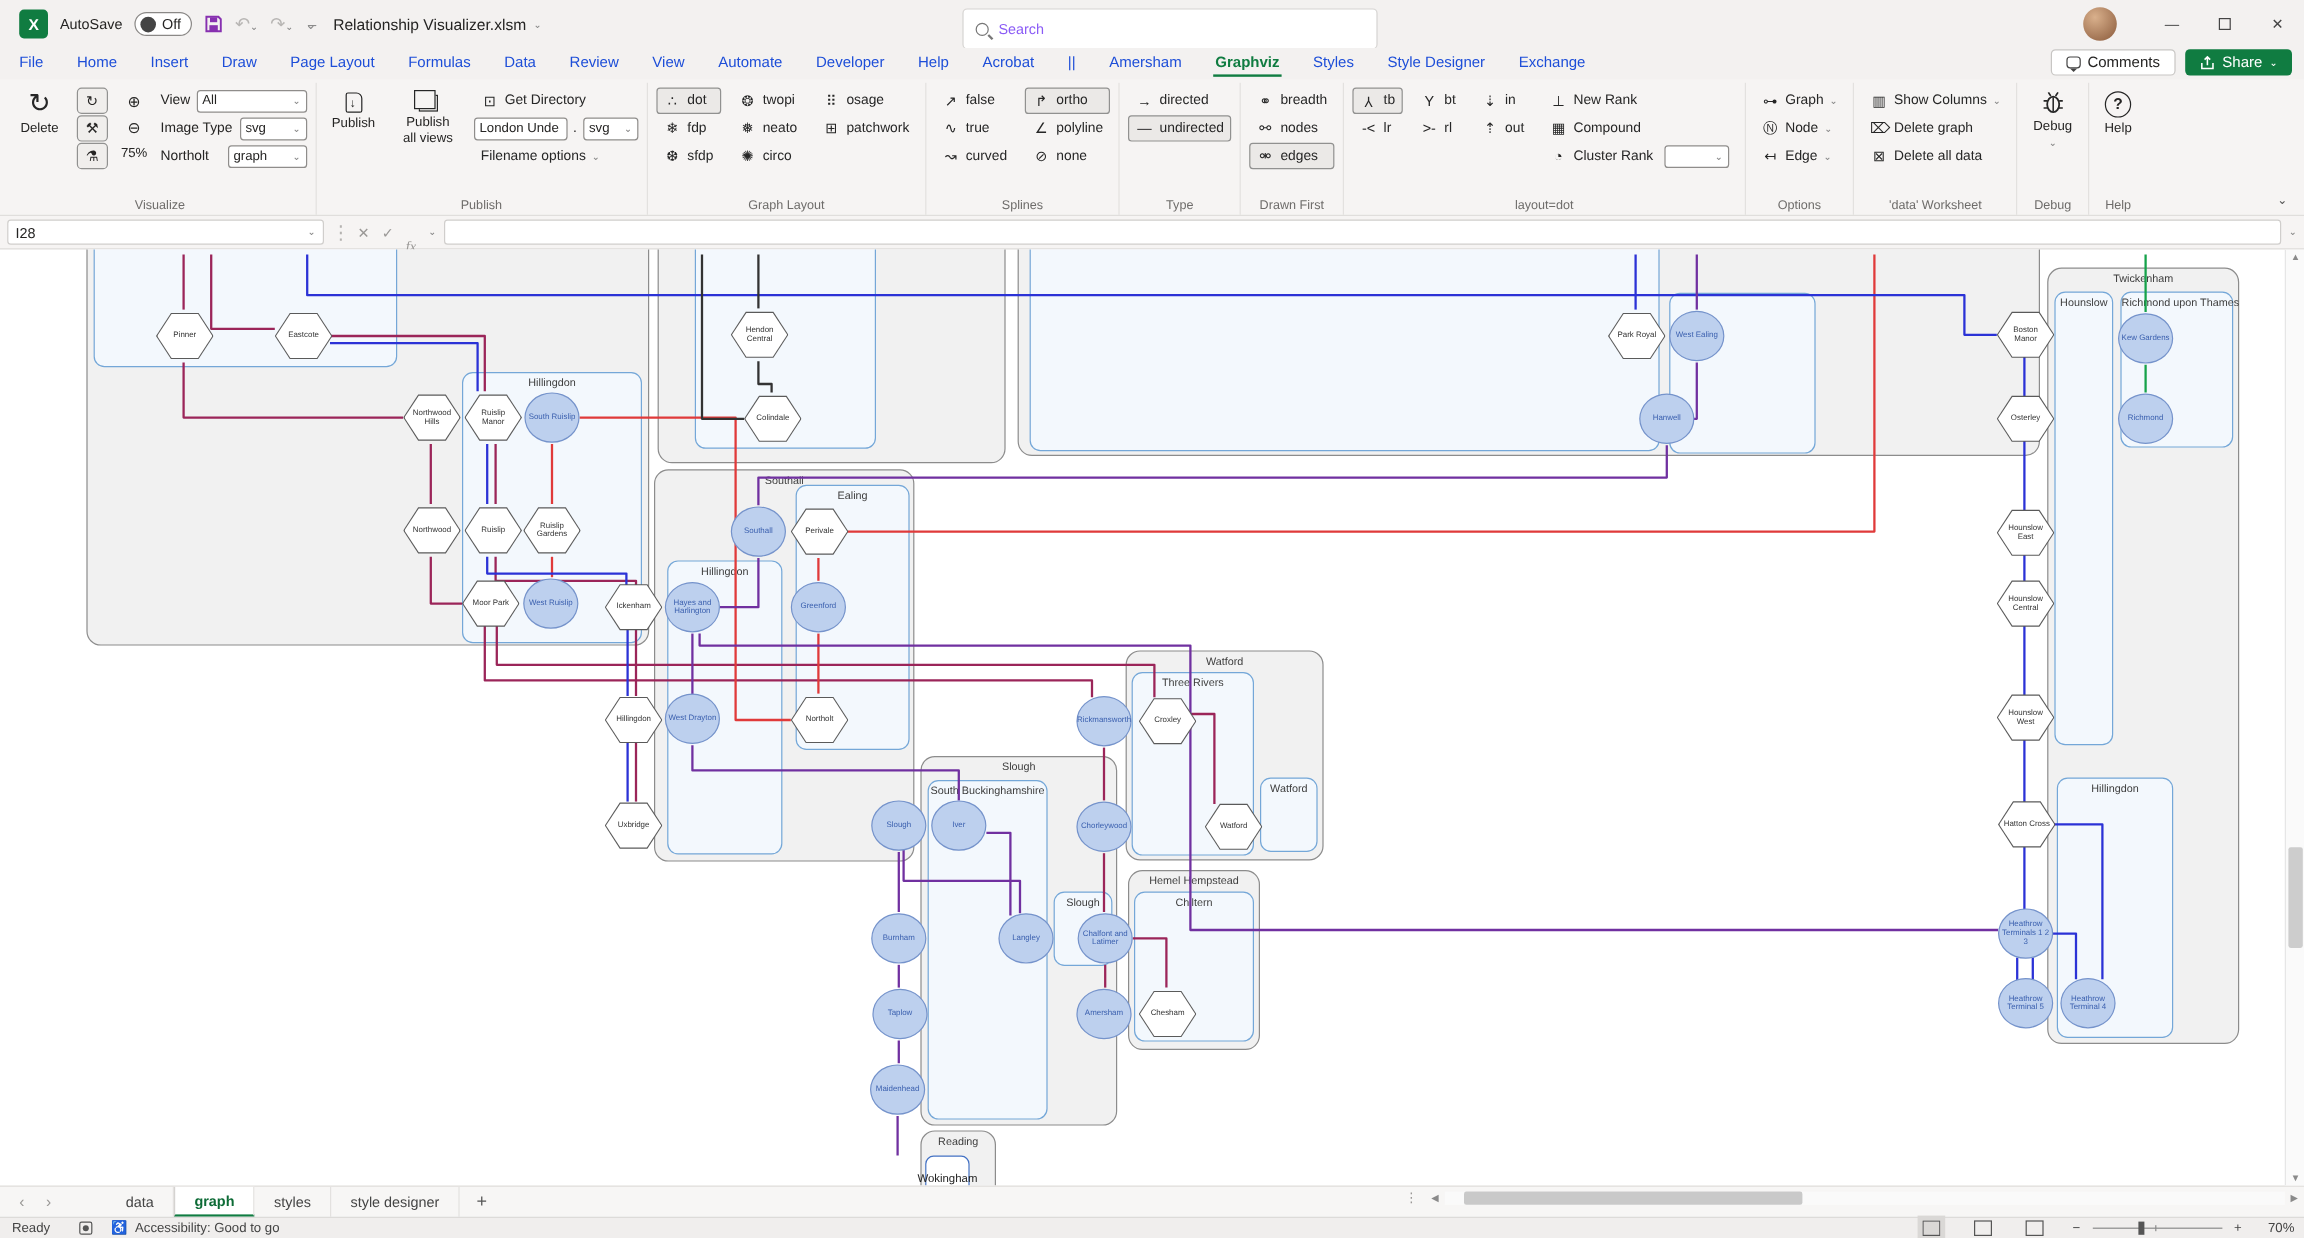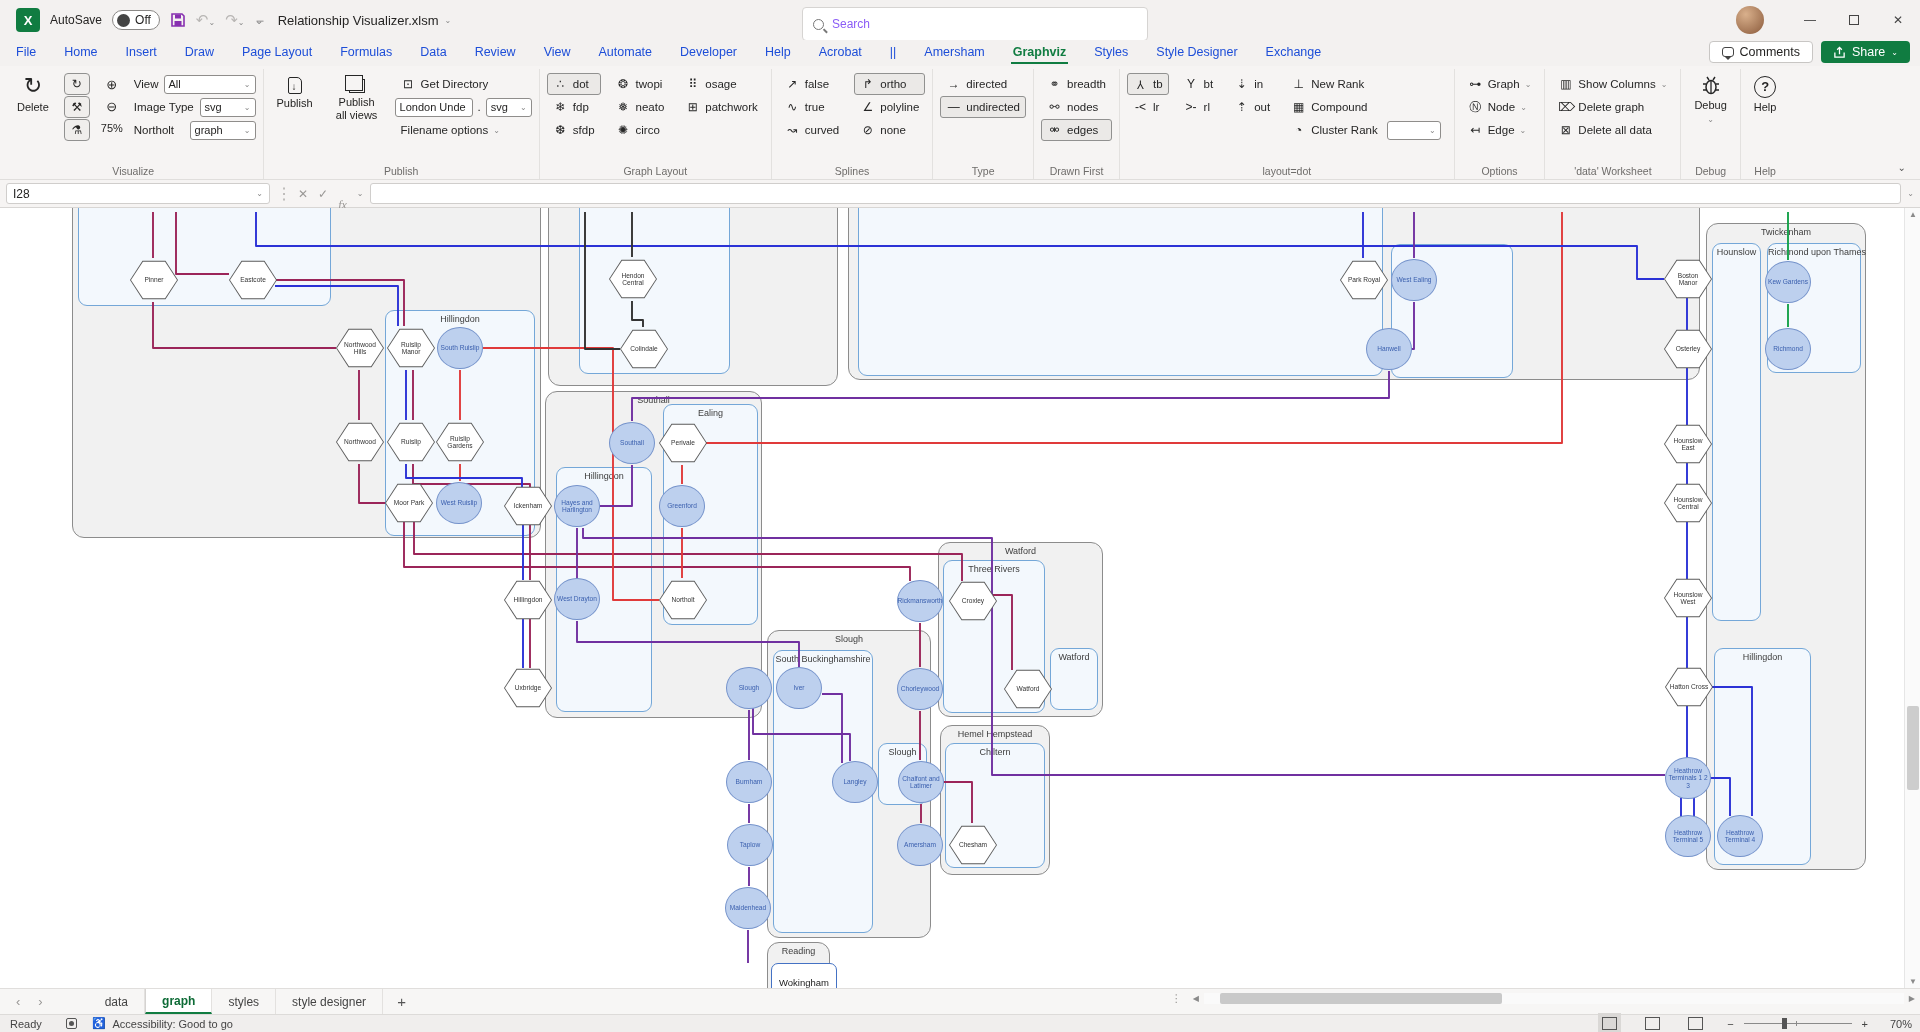--- a/index.html
+++ b/index.html
@@ -555,21 +555,21 @@
     </div>
     <div class="cluster blue" style="left: 1664px; top: 35px; width: 49px; height: 378px;">
       <div class="cluster-label">Hounslow</div>
     </div>
     <div class="cluster blue" style="left: 1719px; top: 35px; width: 94px; height: 130px;">
       <div class="cluster-label">Richmond upon Thames</div>
     </div>
     <div class="cluster blue" style="left: 1666px; top: 440px; width: 97px; height: 217px;">
       <div class="cluster-label">Hillingdon</div>
     </div>
-    <div class="cluster box" style="left: 723px; top: 755px; width: 66px; height: 38px;">
+    <div class="cluster box" style="left: 723px; top: 755px; width: 37px; height: 38px;">
       <div class="box-label">Wokingham</div>
     </div>
     <svg class="edges" id="edge-svg" width="1904" height="780">
       <polyline points="153,4 153,50" fill="none" stroke="#9B2559" stroke-width="1.9" stroke-linejoin="round"></polyline>
       <polyline points="176,4 176,66 229,66" fill="none" stroke="#9B2559" stroke-width="1.9" stroke-linejoin="round"></polyline>
       <polyline points="153,94 153,140 336,140" fill="none" stroke="#9B2559" stroke-width="1.9" stroke-linejoin="round"></polyline>
       <polyline points="275,72 404,72 404,118" fill="none" stroke="#9B2559" stroke-width="1.9" stroke-linejoin="round"></polyline>
       <polyline points="413,162 413,212" fill="none" stroke="#9B2559" stroke-width="1.9" stroke-linejoin="round"></polyline>
       <polyline points="359,162 359,212" fill="none" stroke="#9B2559" stroke-width="1.9" stroke-linejoin="round"></polyline>
       <polyline points="359,256 359,295 385,295" fill="none" stroke="#9B2559" stroke-width="1.9" stroke-linejoin="round"></polyline>

